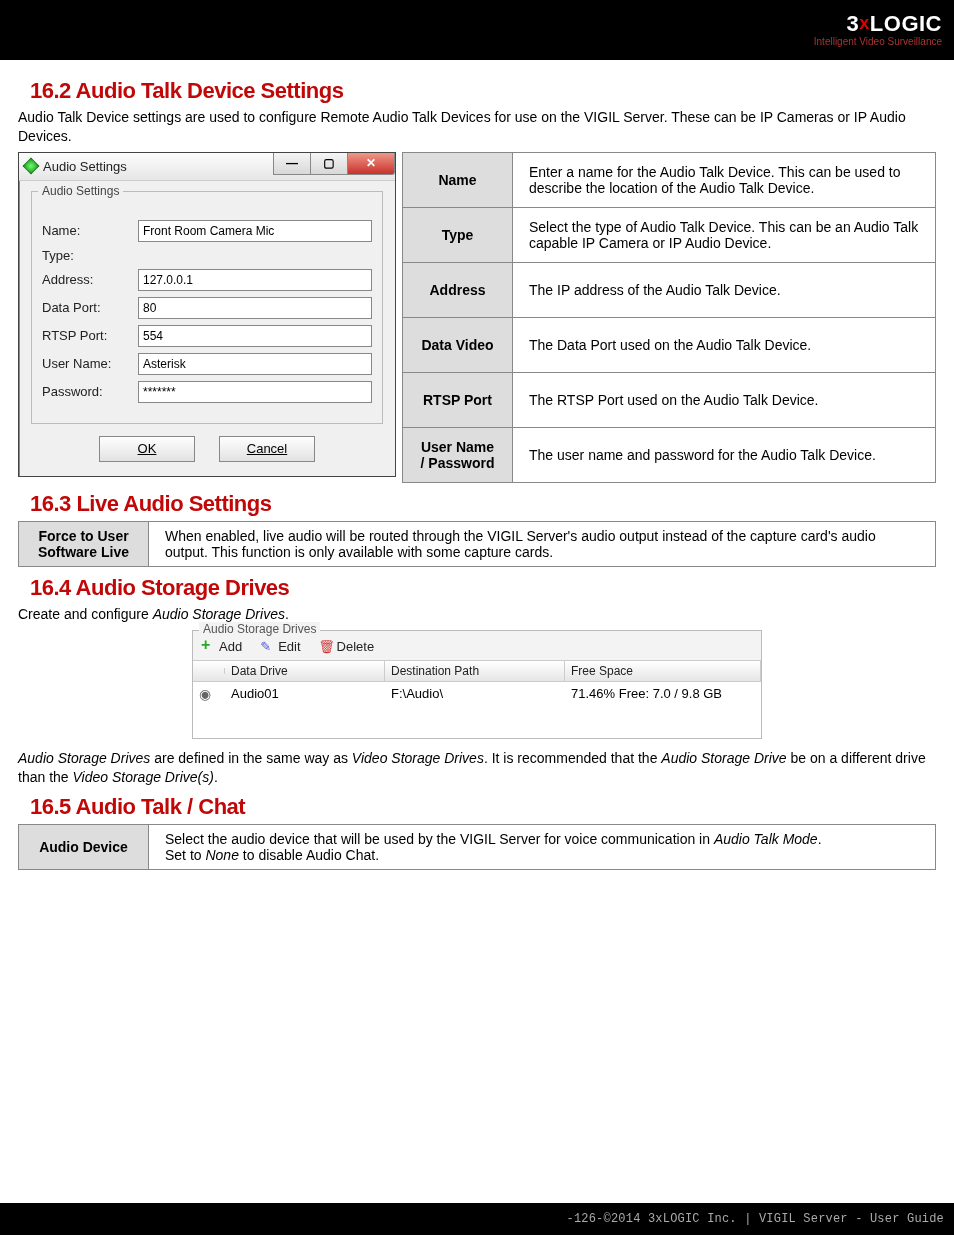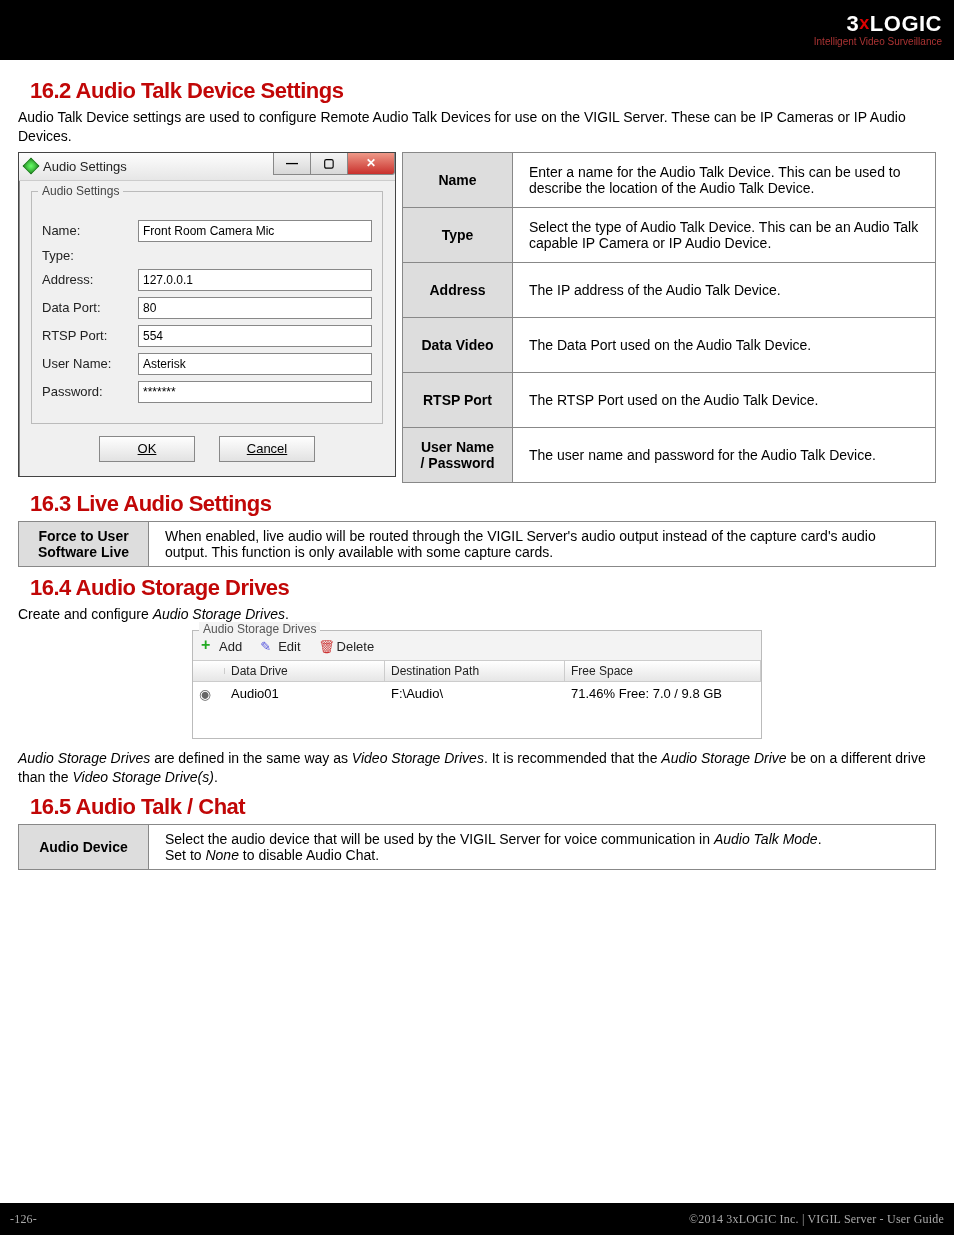--- a/index.html
+++ b/index.html
@@ -157,24 +157,24 @@
   .asd-grid-header > div { padding:3px 6px; border-right:1px solid #ccc; }
   .asd-row { padding: 4px 0; font-size:13px; }
   .asd-row > div { padding: 0 6px; }
   .asd-row .ic-drive { color:#666; font-size:14px; }
   .asd-body { background:#fff; min-height: 56px; }
   
   .footer {
     height: 32px;
     background: #000;
     color: #aaa;
-    display: flex; align-items:center; justify-content:space-between;
+    display: flex; align-items:center; justify-content:flex-end;
     padding: 0 10px;
     font-size: 12px;
-    font-family: Liberation Serif, serif;
+    font-family: Liberation Mono, monospace;
     letter-spacing: 0.2px;
   }
 </style>
 </head>
 <body>
 
 <div class="topbar">
   <div class="logo">
     <div class="logo-main">
       <span>3</span><span class="x">x</span><span>LOGIC</span>

